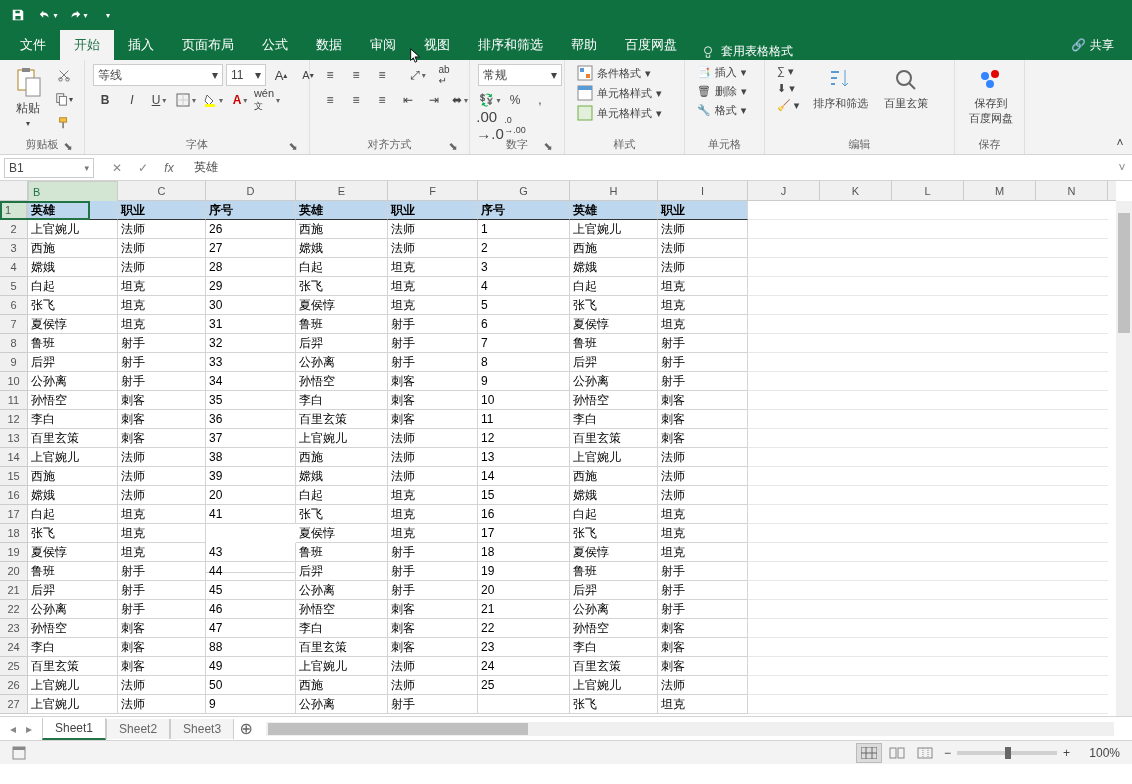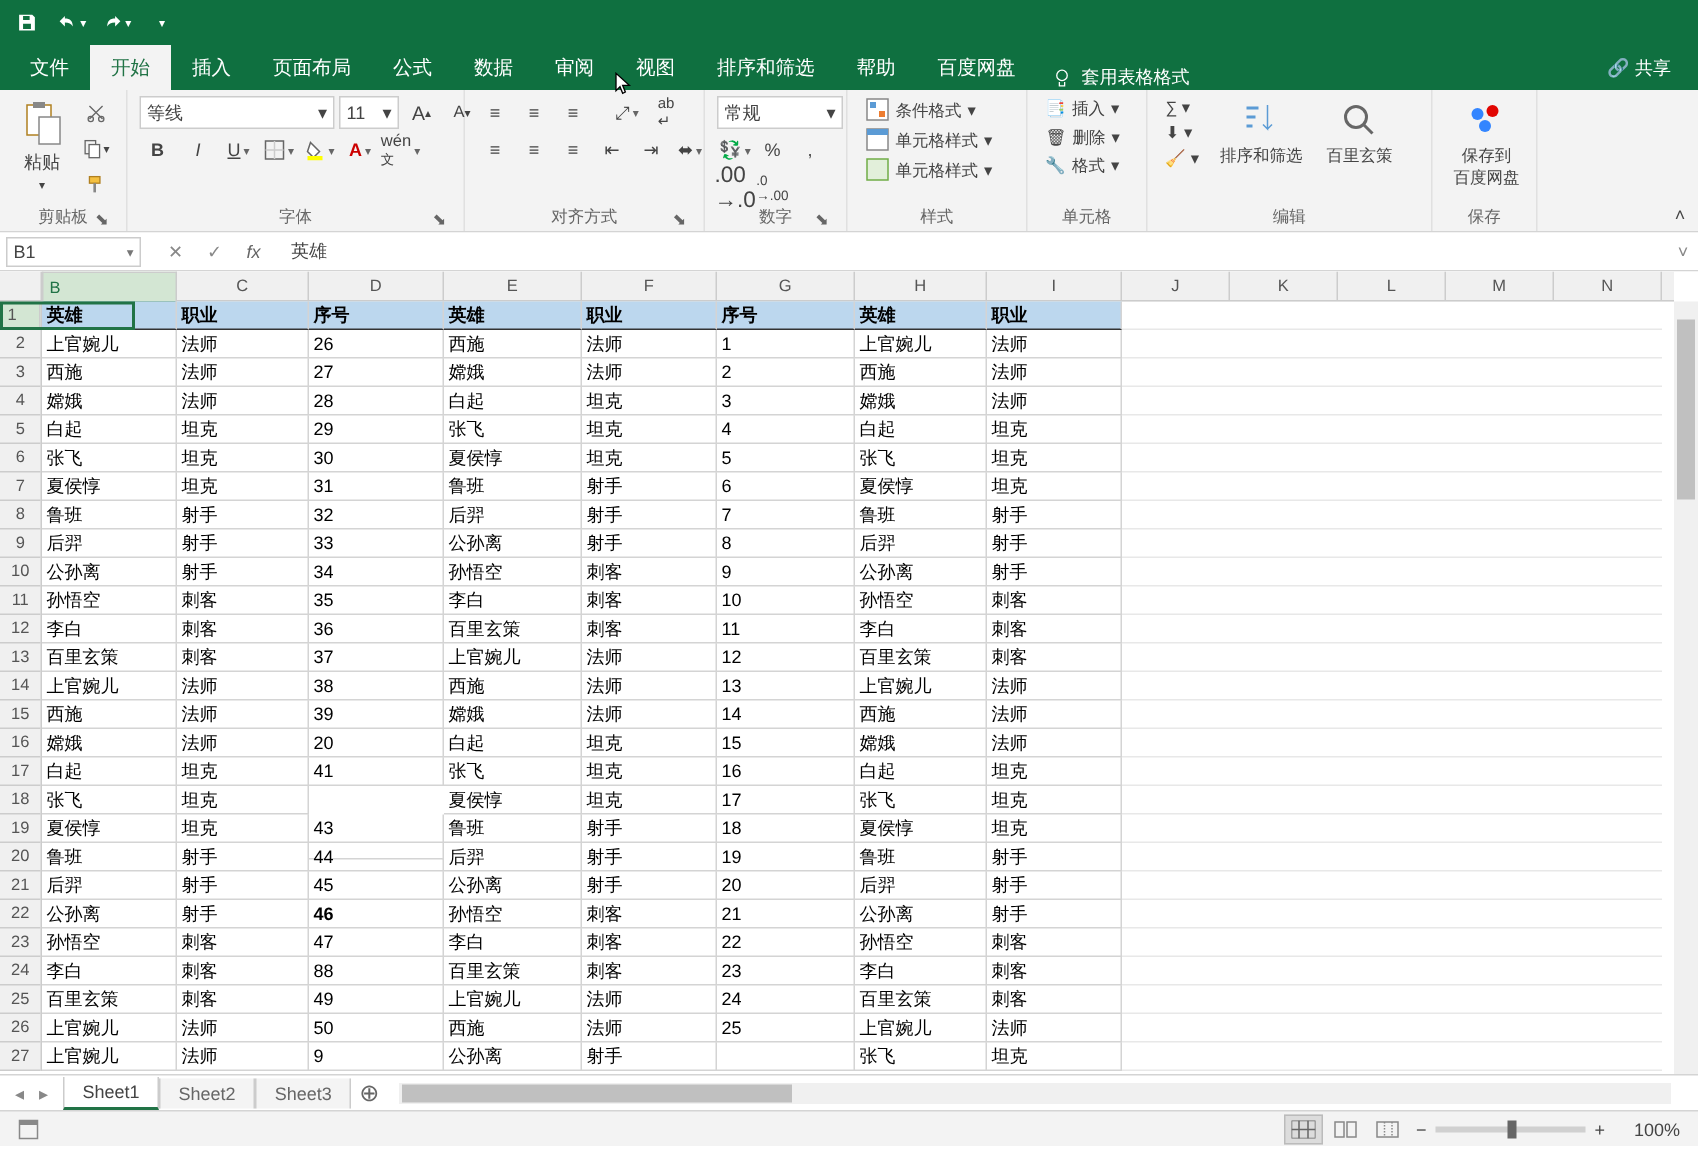--- a/index.html
+++ b/index.html
@@ -715,21 +715,21 @@
         <div class="cell" style="width: 90px;">射手</div>
         <div class="cell empty" style="width: 72px;"></div>
         <div class="cell empty" style="width: 72px;"></div>
         <div class="cell empty" style="width: 72px;"></div>
         <div class="cell empty" style="width: 72px;"></div>
         <div class="cell empty" style="width: 72px;"></div>
       </div>
       <div class="row">
         <div class="cell" style="width: 90px;">公孙离</div>
         <div class="cell" style="width: 88px;">射手</div>
-        <div class="cell" style="width: 90px; font-weight: bold;">46</div>
+        <div class="cell" style="width: 90px;">46</div>
         <div class="cell" style="width: 92px;">孙悟空</div>
         <div class="cell" style="width: 90px;">刺客</div>
         <div class="cell" style="width: 92px;">21</div>
         <div class="cell" style="width: 88px;">公孙离</div>
         <div class="cell" style="width: 90px;">射手</div>
         <div class="cell empty" style="width: 72px;"></div>
         <div class="cell empty" style="width: 72px;"></div>
         <div class="cell empty" style="width: 72px;"></div>
         <div class="cell empty" style="width: 72px;"></div>
         <div class="cell empty" style="width: 72px;"></div>

